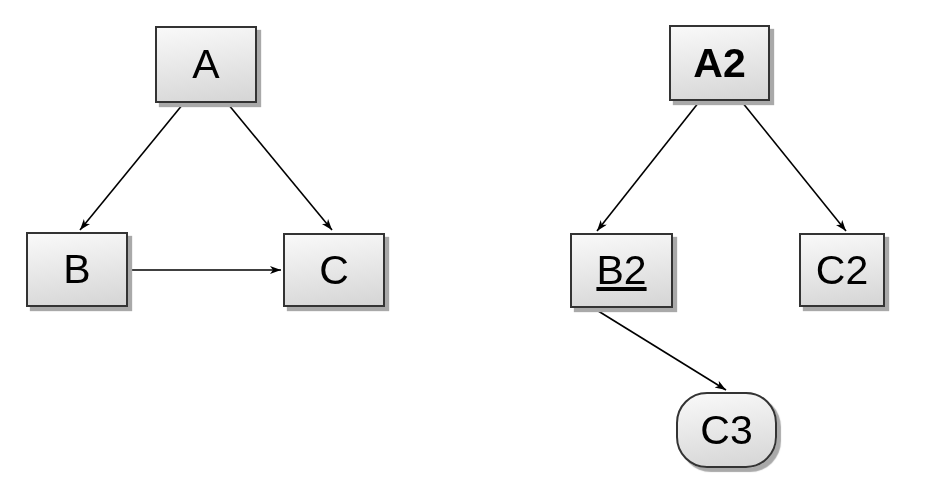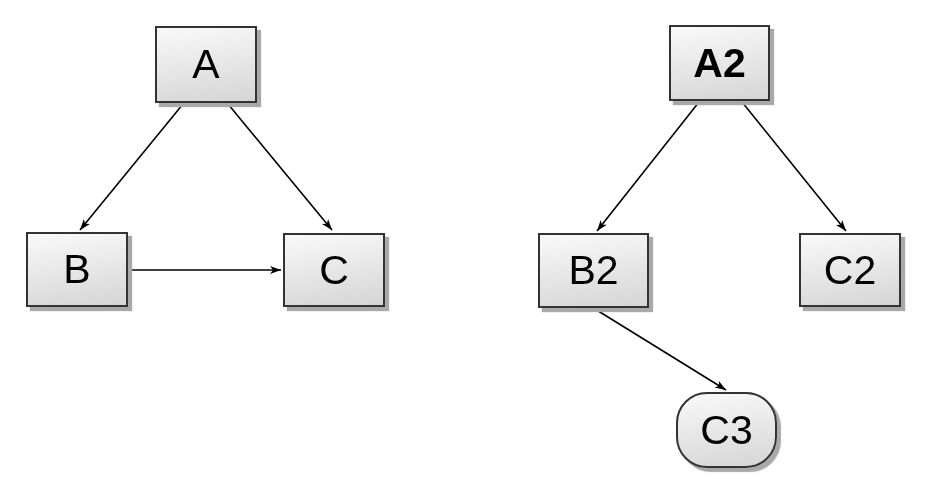--- a/index.html
+++ b/index.html
@@ -69,23 +69,23 @@
       </div>
       <div class="node" style="left: 26px; top: 232px; width: 102px; height: 75px;">
         <span class="node-label">B</span>
       </div>
       <div class="node" style="left: 283px; top: 233px; width: 102px; height: 74px;">
         <span class="node-label">C</span>
       </div>
       <div class="node" style="left: 669px; top: 25px; width: 101px; height: 76px; font-weight: bold;">
         <span class="node-label">A2</span>
       </div>
-      <div class="node" style="left: 538px; top: 233px; width: 111px; height: 75px;">
+      <div class="node" style="left: 570px; top: 233px; width: 103px; height: 75px; text-decoration: underline;">
         <span class="node-label">B2</span>
       </div>
-      <div class="node" style="left: 799px; top: 233px; width: 102px; height: 74px;">
+      <div class="node" style="left: 799px; top: 233px; width: 86px; height: 74px;">
         <span class="node-label">C2</span>
       </div>
       <div class="node" style="left: 676px; top: 392px; width: 101px; height: 76px; border-radius: 31px;">
         <span class="node-label">C3</span>
       </div>
     </div>
 </div>
 
 </body></html>

